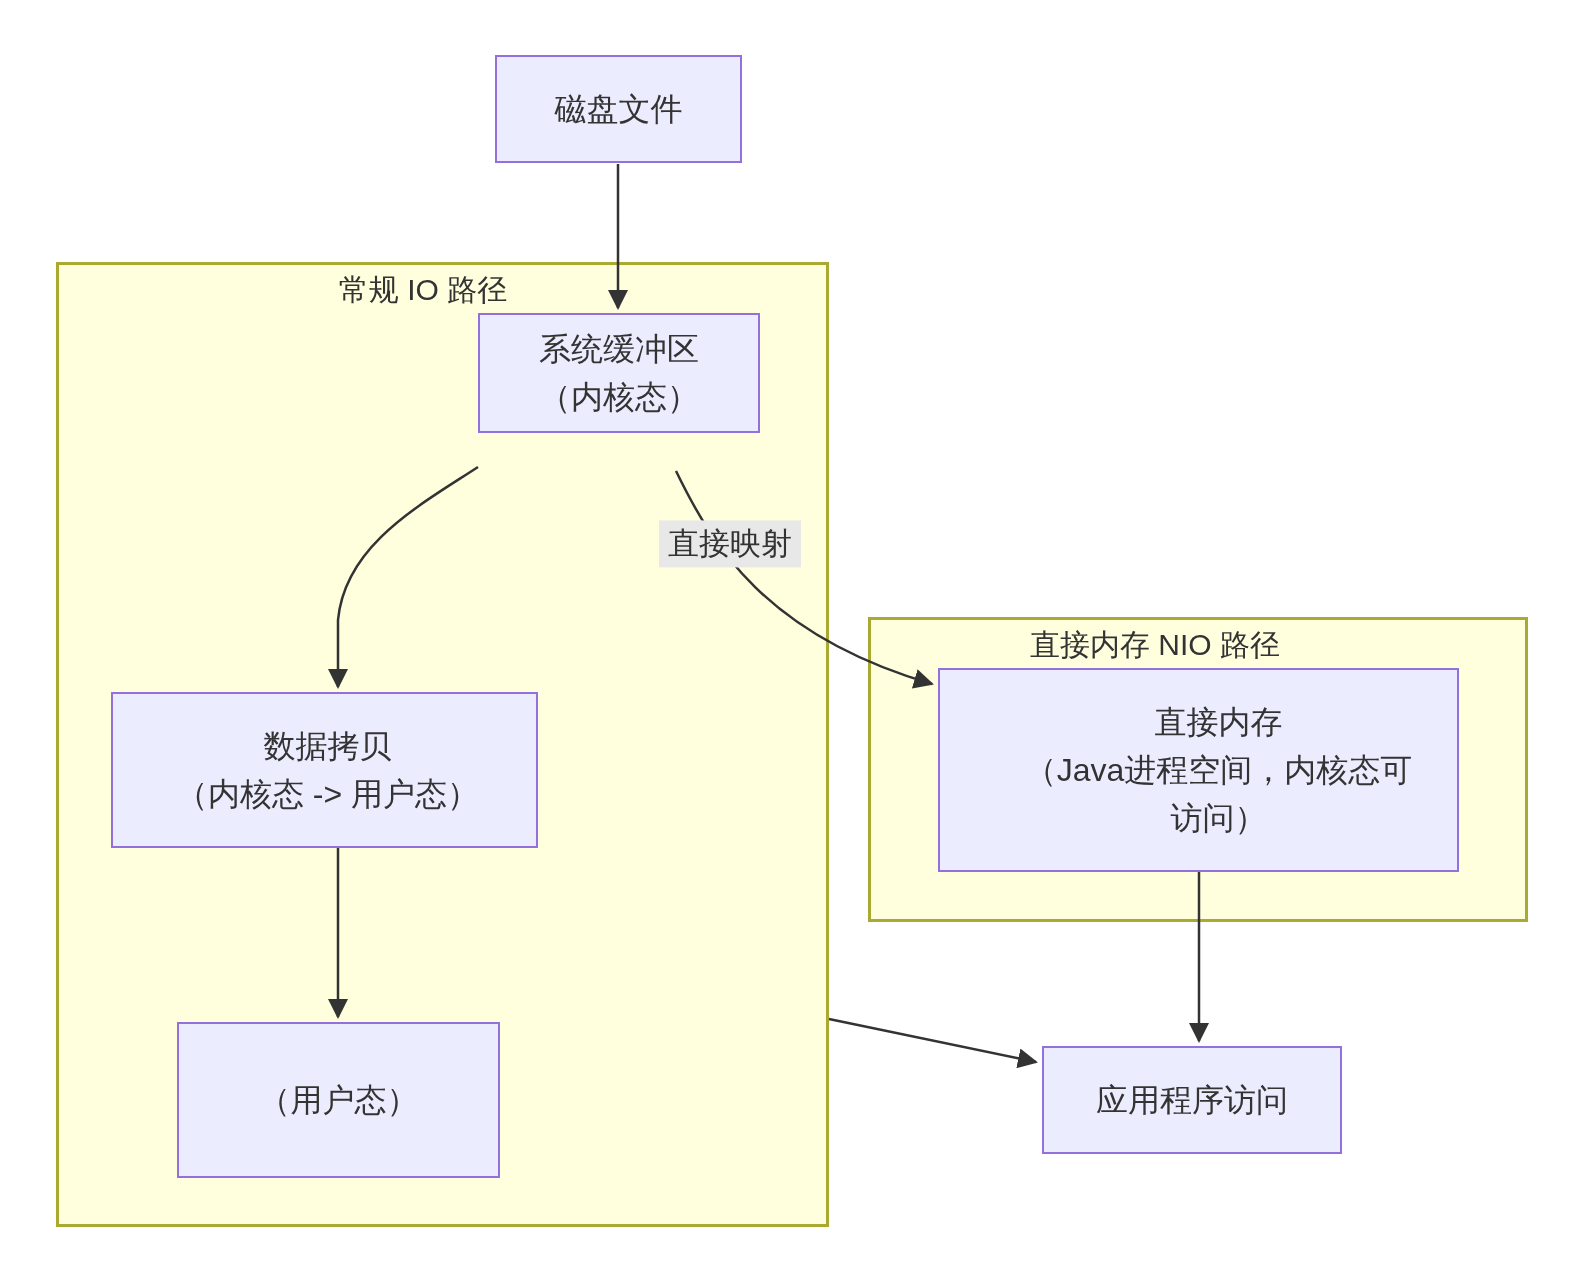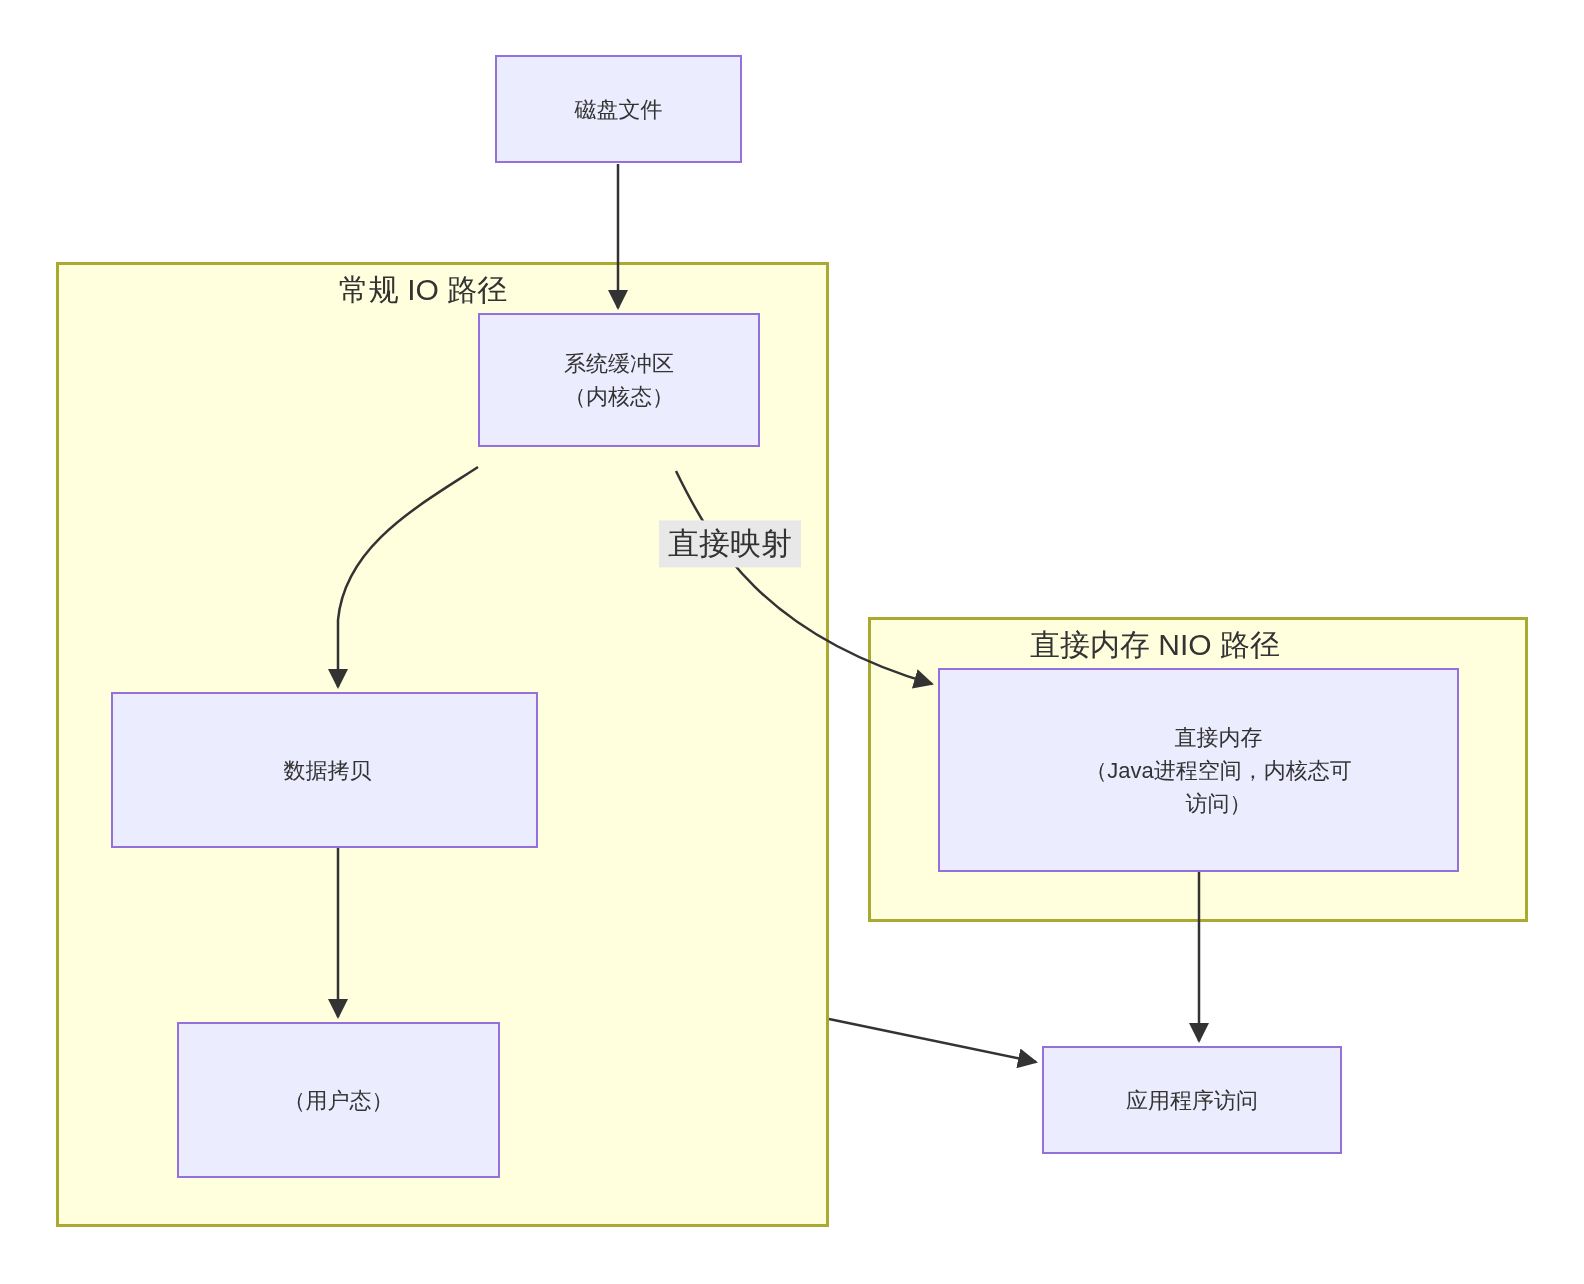--- a/index.html
+++ b/index.html
@@ -47,25 +47,25 @@
   }
   #arrowhead path{fill:var(--edge-color);}
   
   .node{
     position:absolute;
     background:var(--node-fill);
     border:2px solid var(--node-border);
     display:flex;flex-direction:column;
     align-items:center;justify-content:center;
     text-align:center;
-    font-size:22px;line-height:1.5;
+    font-size:32px;line-height:1.5;
     color:var(--text-color);
   }
   #node-disk-file{left:495px;top:55px;width:247px;height:108px;}
-  #node-system-buffer{left:478px;top:313px;width:282px;height:134px;}
+  #node-system-buffer{left:478px;top:313px;width:282px;height:120px;}
   #node-data-copy{left:111px;top:692px;width:427px;height:156px;padding-left:6px;}
   #node-java-heap-buffer{left:177px;top:1022px;width:323px;height:156px;}
   #node-direct-memory{left:938px;top:668px;width:521px;height:204px;padding-left:40px;}
   #node-app-access{left:1042px;top:1046px;width:300px;height:108px;}
   .node .line{display:block;white-space:nowrap;}
   
   .edge-label{
     position:absolute;
     left:730px;top:544px;
     transform:translate(-50%,-50%);
@@ -106,20 +106,21 @@
     <span class="line">磁盘文件</span>
   </div>
 
   <div class="node" id="node-system-buffer">
     <span class="line">系统缓冲区</span>
     <span class="line">（内核态）</span>
   </div>
 
   <div class="node" id="node-data-copy">
     <span class="line">数据拷贝</span>
+    <span class="line">（内核态 -&gt; 用户态）</span>
   </div>
 
   <div class="node" id="node-java-heap-buffer">
     <span class="line">（用户态）</span>
   </div>
 
   <div class="node" id="node-direct-memory">
     <span class="line">直接内存</span>
     <span class="line">（Java进程空间，内核态可</span>
     <span class="line">访问）</span>

